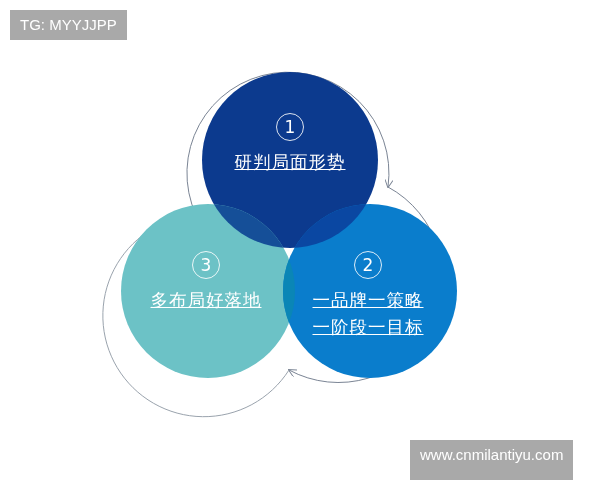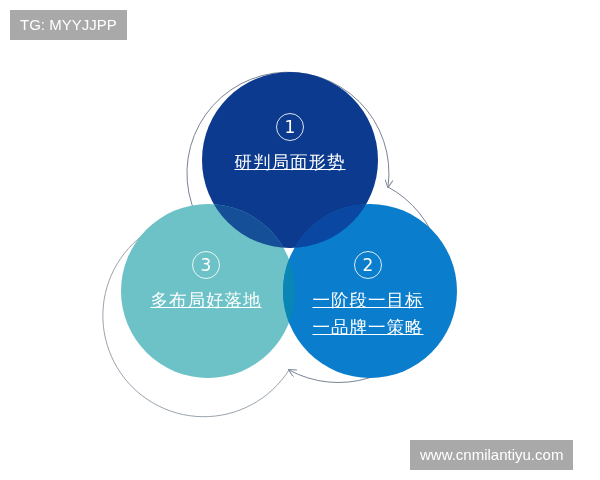--- a/index.html
+++ b/index.html
@@ -6,21 +6,21 @@
   body {
     width: 600px; height: 480px; background: #ffffff; position: relative; overflow: hidden;
     font-family: "DejaVu Sans", "Liberation Sans", sans-serif;
   }
   .watermark {
     position: absolute; background: #a9a9a9; color: #ffffff;
     font-family: "Liberation Sans", sans-serif; font-size: 15px; line-height: 30px;
     padding: 0 10px; white-space: nowrap;
   }
   #wm-top { left: 10px; top: 10px; height: 30px; text-align: center; }
-  #wm-bottom { left: 410px; top: 440px; height: 30px; }
+  #wm-bottom { left: 410px; top: 440px; height: 40px; }
   svg#diagram { position: absolute; left: 0; top: 0; }
   .circle-text {
     position: absolute; width: 170px; text-align: center; color: #ffffff;
     font-family: "DejaVu Sans", sans-serif;
   }
   .num {
     display: inline-block; width: 26px; height: 26px; line-height: 26px;
     border: 1.2px solid rgba(255,255,255,0.85); border-radius: 50%;
     font-size: 17px; margin-bottom: 8px;
   }
@@ -73,22 +73,22 @@
   </g>
 </svg>
 
 <div class="circle-text" style="left:205px; top:113px;">
   <span class="num">1</span>
   <span class="line">研判局面形势</span>
 </div>
 
 <div class="circle-text" style="left:283px; top:251px;">
   <span class="num">2</span>
+  <span class="line">一品牌一策略</span>
   <span class="line">一阶段一目标</span>
-  <span class="line">一品牌一策略</span>
 </div>
 
 <div class="circle-text" style="left:121px; top:251px;">
   <span class="num">3</span>
   <span class="line">多布局好落地</span>
 </div>
 
 <div id="wm-bottom" class="watermark">www.cnmilantiyu.com</div>
 
 </body></html>

